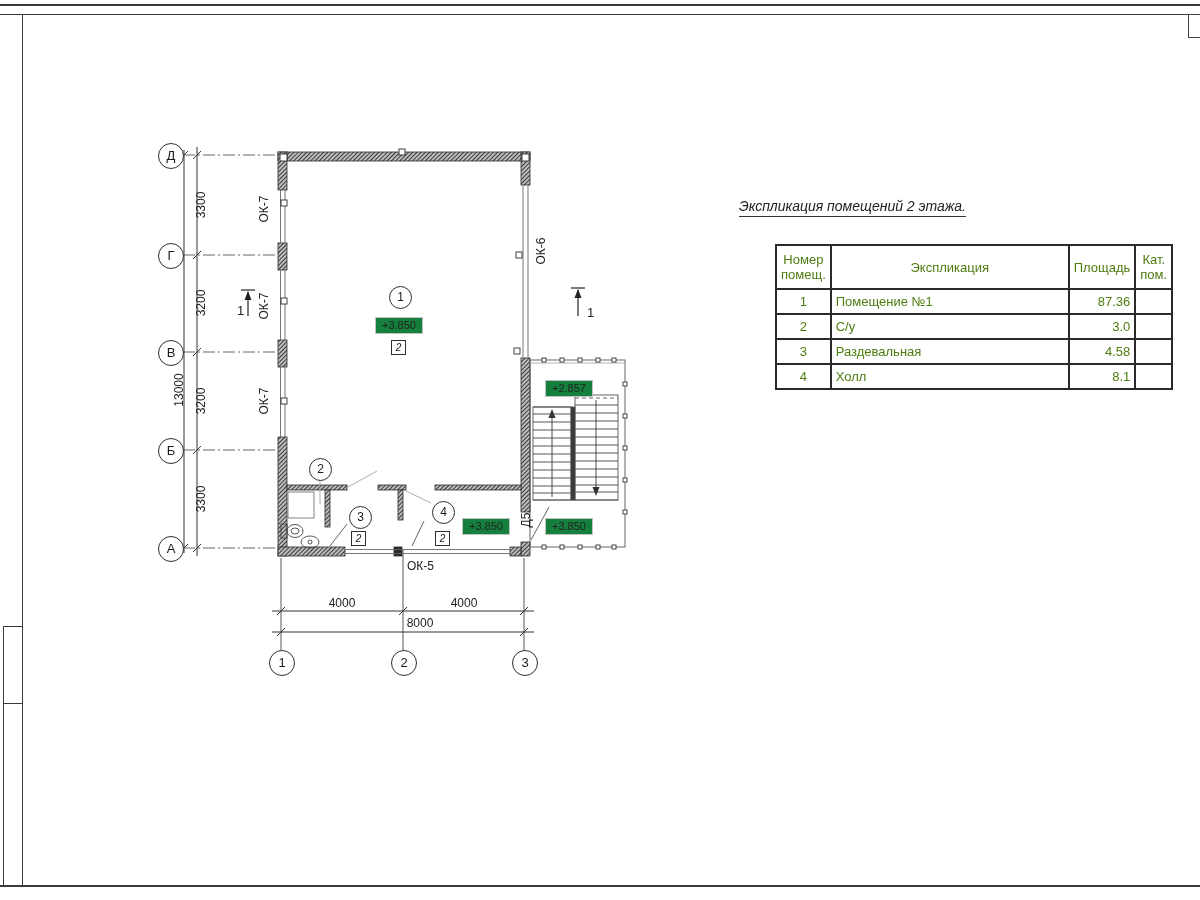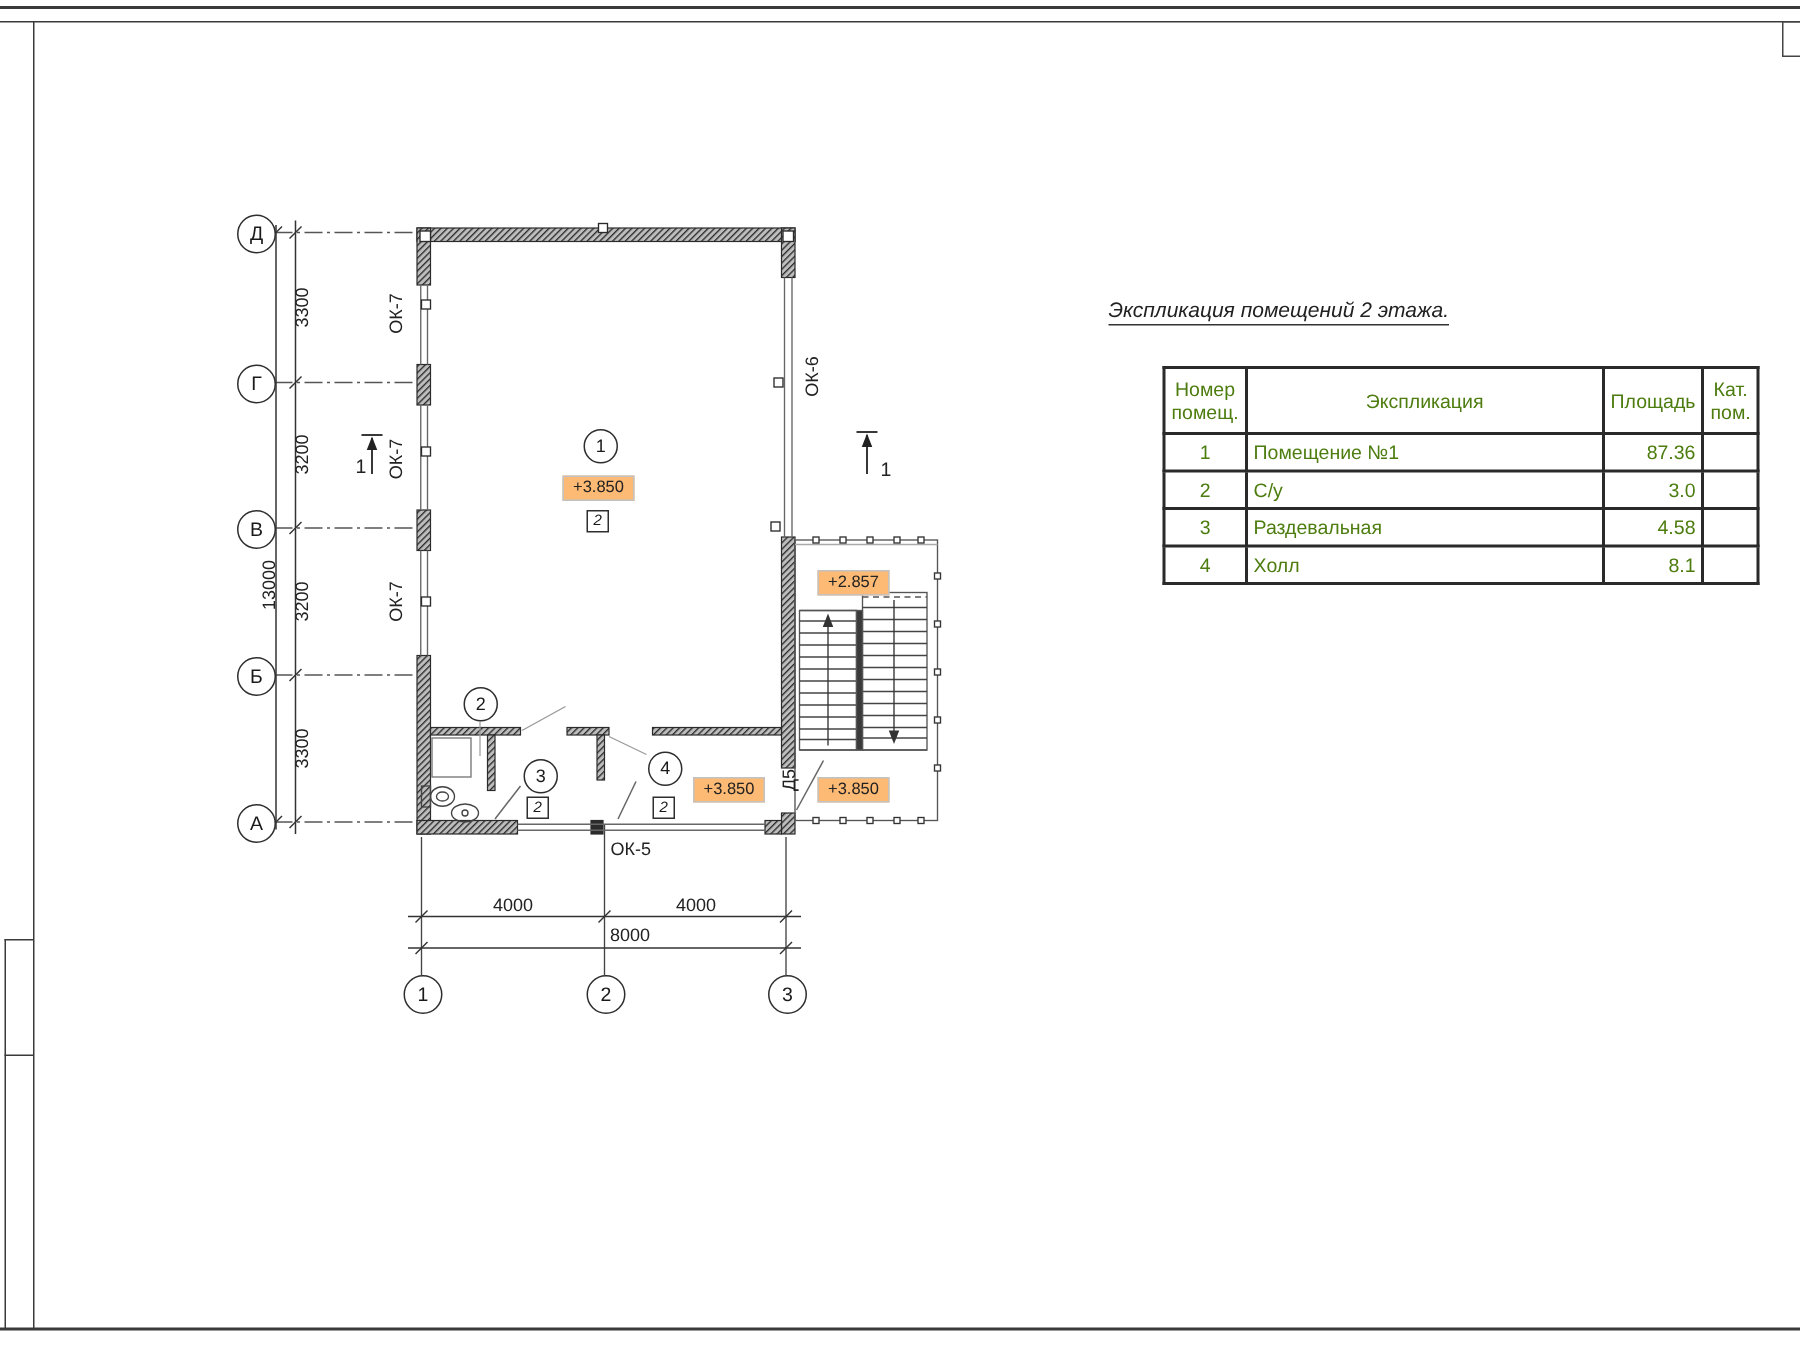--- a/index.html
+++ b/index.html
@@ -12,21 +12,21 @@
   .title span{display:inline-block;border-bottom:1.5px solid #333;padding-bottom:2px;}
   .ttitle{font-style:italic;font-size:14px;color:#222;}
   .ttitle span{display:inline-block;border-bottom:1.5px solid #333;padding-bottom:2px;}
   
   .axc{position:absolute;width:24px;height:24px;border:1.2px solid #2e2e2e;border-radius:50%;
        font-size:13px;line-height:24px;text-align:center;background:#fff;}
   .rc{position:absolute;width:21px;height:21px;border:1.2px solid #2e2e2e;border-radius:50%;
       font-size:12px;line-height:21px;text-align:center;background:#fff;}
   .badge{position:absolute;width:13px;height:13px;border:1px solid #2e2e2e;font-size:10px;
          font-style:italic;line-height:13px;text-align:center;background:#fff;}
-  .lvl{position:absolute;width:46px;height:15px;border:1px solid #c2c2c2;background:#fdba74;
+  .lvl{position:absolute;width:46px;height:15px;border:1px solid #c2c2c2;background:#15803d;
        font-size:11px;line-height:15px;text-align:center;color:#222;}
   .dim{position:absolute;font-size:12px;text-align:center;color:#222;}
   .rot{transform:rotate(-90deg);}
   .mark{position:absolute;font-size:12px;color:#222;text-align:center;}
   .sec{position:absolute;font-size:13px;color:#222;}
   
   table.expl{position:absolute;left:750px;top:244px;border-collapse:collapse;
              font-size:13px;color:#4d7c0f;table-layout:fixed;margin-left:25px;}
   table.expl th,table.expl td{border:2px solid #2a2a2a;padding:1px 4px;overflow:hidden;}
   table.expl th{font-weight:normal;text-align:center;height:40px;}

